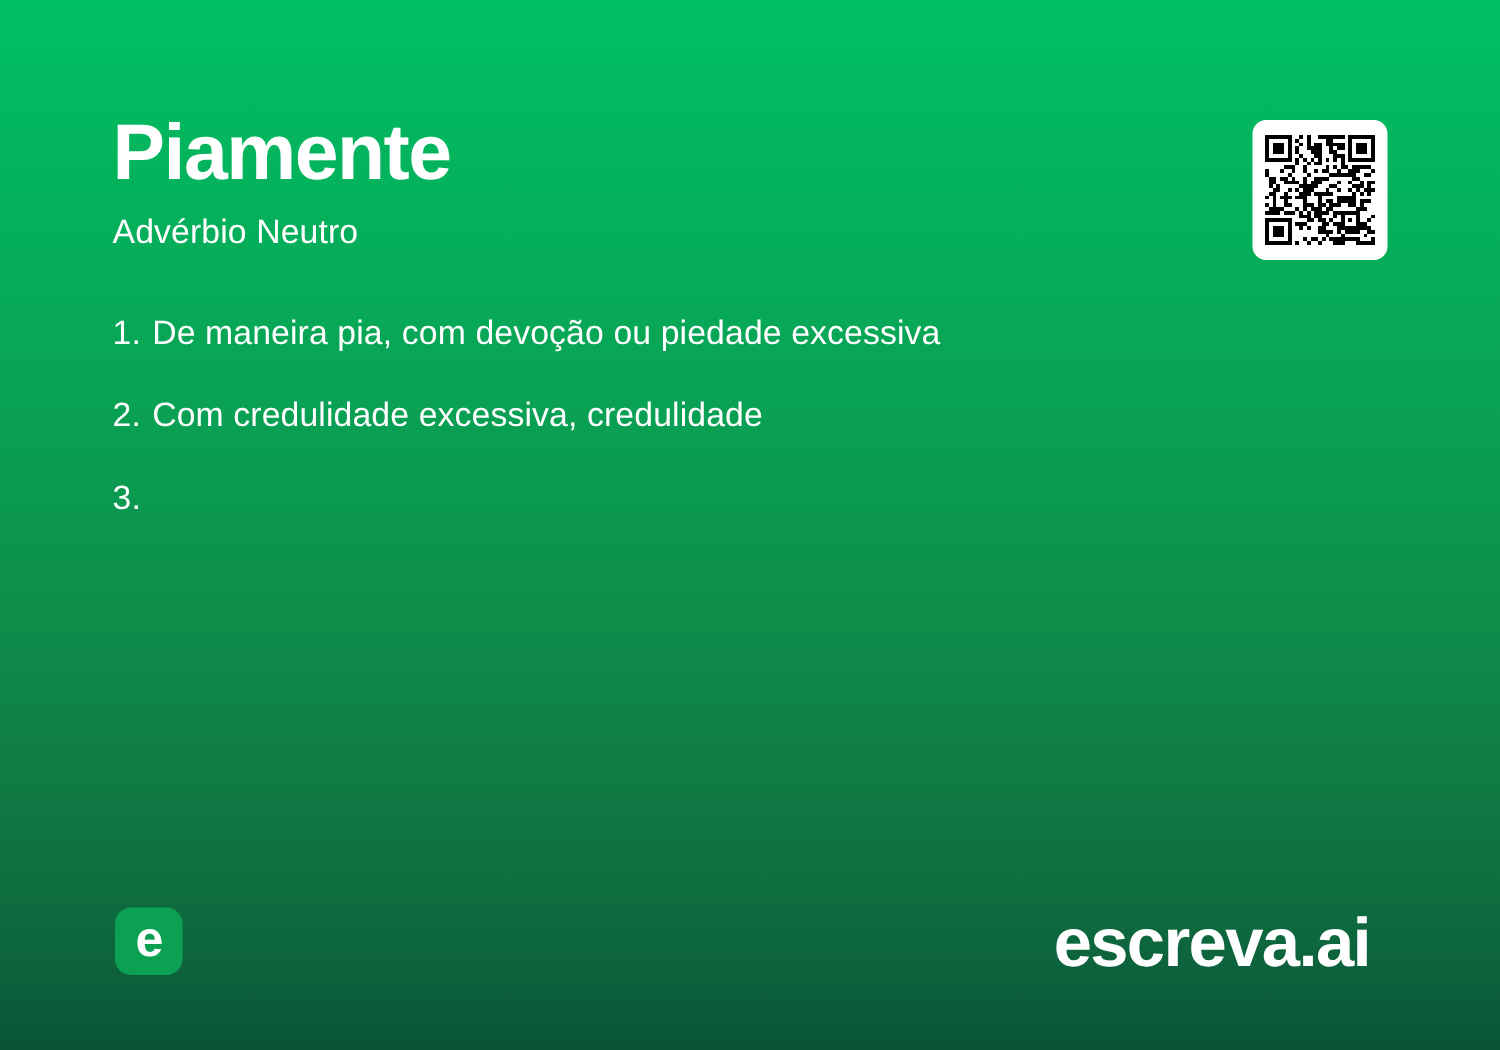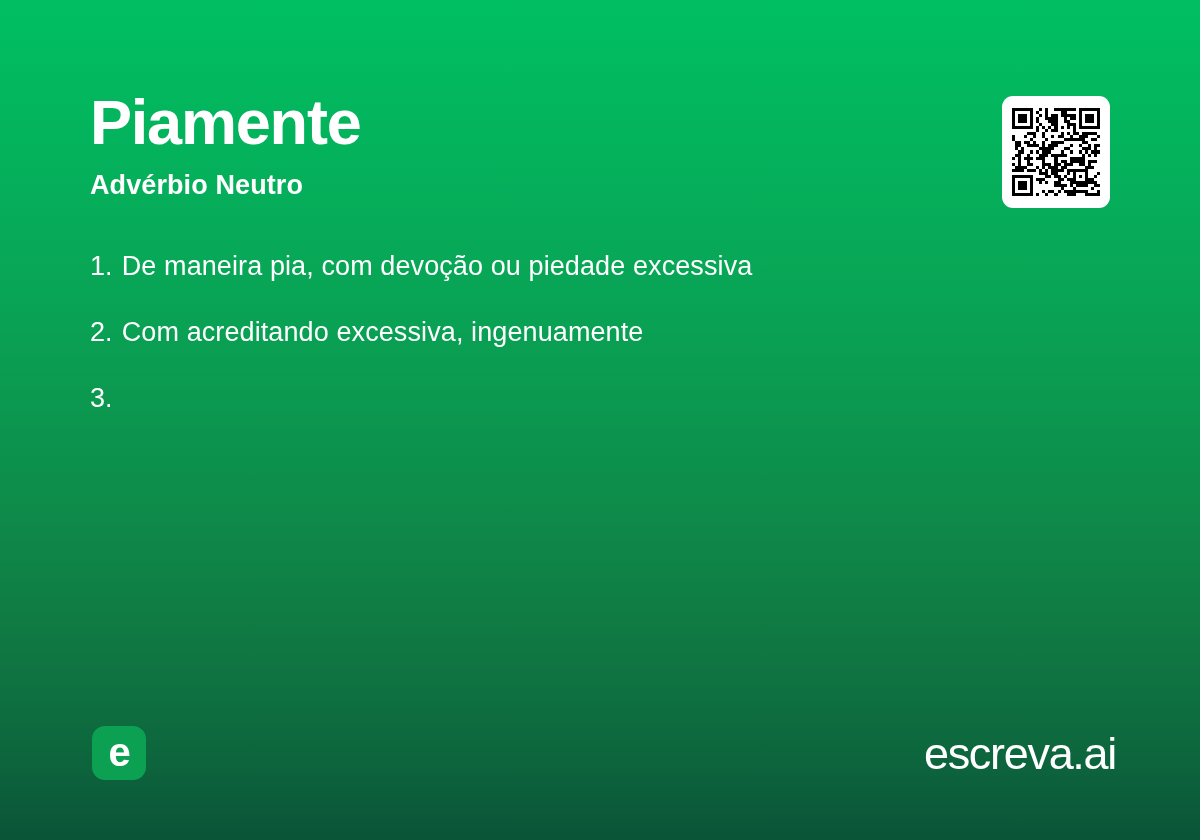--- a/index.html
+++ b/index.html
@@ -38,21 +38,21 @@
     color: #ffffff;
     white-space: nowrap;
   }
   #word-class {
     position: absolute;
     left: 90px;
     top: 168px;
     margin: 0;
     font-size: 27px;
     line-height: 34px;
-    font-weight: 700;
+    font-weight: 400;
     letter-spacing: 0.1px;
     color: #ffffff;
     white-space: nowrap;
   }
 
   
   #definitions {
     position: absolute;
     left: 90px;
     top: 248px;
@@ -112,46 +112,46 @@
   #brand-logo-letter {
     color: #ffffff;
     font-size: 40px;
     line-height: 40px;
     font-weight: 800;
     letter-spacing: -1px;
     margin-top: -3px;
   }
   #brand-wordmark {
     position: absolute;
-    right: 84px;
+    right: 104px;
     top: 728px;
-    font-size: 45px;
+    font-size: 55px;
     line-height: 52px;
-    font-weight: 400;
+    font-weight: 700;
     letter-spacing: -1.3px;
     color: #ffffff;
     white-space: nowrap;
   }
 </style>
 </head>
 <body>
 
 <div id="card">
 
   <h1 id="word-title">Piamente</h1>
   <p id="word-class">Advérbio Neutro</p>
 
   <ul id="definitions">
     <li class="definition-item">
       <span class="definition-index">1.</span>
       <span class="definition-text">De maneira pia, com devoção ou piedade excessiva</span>
     </li>
     <li class="definition-item">
       <span class="definition-index">2.</span>
-      <span class="definition-text">Com acreditando excessiva, ingenuamente</span>
+      <span class="definition-text">Com credulidade excessiva, credulidade</span>
     </li>
     <li class="definition-item">
       <span class="definition-index">3.</span>
     </li>
   </ul>
 
   <div id="qr-panel">
     <svg id="qr-svg" viewBox="0 0 29 29" xmlns="http://www.w3.org/2000/svg" aria-hidden="true">
         <path fill="#000000" d="M0 0h1v1h-1zM1 0h1v1h-1zM2 0h1v1h-1zM3 0h1v1h-1zM4 0h1v1h-1zM5 0h1v1h-1zM6 0h1v1h-1zM9 0h1v1h-1zM11 0h1v1h-1zM14 0h1v1h-1zM15 0h1v1h-1zM16 0h1v1h-1zM17 0h1v1h-1zM18 0h1v1h-1zM19 0h1v1h-1zM20 0h1v1h-1zM22 0h1v1h-1zM23 0h1v1h-1zM24 0h1v1h-1zM25 0h1v1h-1zM26 0h1v1h-1zM27 0h1v1h-1zM28 0h1v1h-1zM0 1h1v1h-1zM6 1h1v1h-1zM8 1h1v1h-1zM11 1h1v1h-1zM16 1h1v1h-1zM17 1h1v1h-1zM22 1h1v1h-1zM28 1h1v1h-1zM0 2h1v1h-1zM2 2h1v1h-1zM3 2h1v1h-1zM4 2h1v1h-1zM6 2h1v1h-1zM9 2h1v1h-1zM11 2h1v1h-1zM13 2h1v1h-1zM14 2h1v1h-1zM16 2h1v1h-1zM17 2h1v1h-1zM18 2h1v1h-1zM19 2h1v1h-1zM20 2h1v1h-1zM22 2h1v1h-1zM24 2h1v1h-1zM25 2h1v1h-1zM26 2h1v1h-1zM28 2h1v1h-1zM0 3h1v1h-1zM2 3h1v1h-1zM3 3h1v1h-1zM4 3h1v1h-1zM6 3h1v1h-1zM8 3h1v1h-1zM11 3h1v1h-1zM12 3h1v1h-1zM13 3h1v1h-1zM14 3h1v1h-1zM17 3h1v1h-1zM19 3h1v1h-1zM20 3h1v1h-1zM22 3h1v1h-1zM24 3h1v1h-1zM25 3h1v1h-1zM26 3h1v1h-1zM28 3h1v1h-1zM0 4h1v1h-1zM2 4h1v1h-1zM3 4h1v1h-1zM4 4h1v1h-1zM6 4h1v1h-1zM8 4h1v1h-1zM12 4h1v1h-1zM13 4h1v1h-1zM14 4h1v1h-1zM17 4h1v1h-1zM18 4h1v1h-1zM22 4h1v1h-1zM24 4h1v1h-1zM25 4h1v1h-1zM26 4h1v1h-1zM28 4h1v1h-1zM0 5h1v1h-1zM6 5h1v1h-1zM9 5h1v1h-1zM13 5h1v1h-1zM14 5h1v1h-1zM18 5h1v1h-1zM19 5h1v1h-1zM20 5h1v1h-1zM22 5h1v1h-1zM28 5h1v1h-1zM0 6h1v1h-1zM1 6h1v1h-1zM2 6h1v1h-1zM3 6h1v1h-1zM4 6h1v1h-1zM5 6h1v1h-1zM6 6h1v1h-1zM8 6h1v1h-1zM10 6h1v1h-1zM12 6h1v1h-1zM14 6h1v1h-1zM16 6h1v1h-1zM18 6h1v1h-1zM20 6h1v1h-1zM22 6h1v1h-1zM23 6h1v1h-1zM24 6h1v1h-1zM25 6h1v1h-1zM26 6h1v1h-1zM27 6h1v1h-1zM28 6h1v1h-1zM8 7h1v1h-1zM11 7h1v1h-1zM13 7h1v1h-1zM14 7h1v1h-1zM20 7h1v1h-1zM5 8h1v1h-1zM6 8h1v1h-1zM7 8h1v1h-1zM10 8h1v1h-1zM16 8h1v1h-1zM18 8h1v1h-1zM20 8h1v1h-1zM21 8h1v1h-1zM23 8h1v1h-1zM24 8h1v1h-1zM25 8h1v1h-1zM26 8h1v1h-1zM27 8h1v1h-1zM0 9h1v1h-1zM4 9h1v1h-1zM7 9h1v1h-1zM10 9h1v1h-1zM13 9h1v1h-1zM15 9h1v1h-1zM16 9h1v1h-1zM19 9h1v1h-1zM22 9h1v1h-1zM23 9h1v1h-1zM24 9h1v1h-1zM28 9h1v1h-1zM0 10h1v1h-1zM6 10h1v1h-1zM11 10h1v1h-1zM17 10h1v1h-1zM18 10h1v1h-1zM19 10h1v1h-1zM20 10h1v1h-1zM21 10h1v1h-1zM22 10h1v1h-1zM23 10h1v1h-1zM26 10h1v1h-1zM27 10h1v1h-1zM1 11h1v1h-1zM2 11h1v1h-1zM4 11h1v1h-1zM5 11h1v1h-1zM7 11h1v1h-1zM10 11h1v1h-1zM13 11h1v1h-1zM14 11h1v1h-1zM15 11h1v1h-1zM16 11h1v1h-1zM23 11h1v1h-1zM24 11h1v1h-1zM1 12h1v1h-1zM2 12h1v1h-1zM5 12h1v1h-1zM6 12h1v1h-1zM7 12h1v1h-1zM8 12h1v1h-1zM10 12h1v1h-1zM12 12h1v1h-1zM13 12h1v1h-1zM14 12h1v1h-1zM19 12h1v1h-1zM22 12h1v1h-1zM25 12h1v1h-1zM27 12h1v1h-1zM28 12h1v1h-1zM1 13h1v1h-1zM3 13h1v1h-1zM9 13h1v1h-1zM10 13h1v1h-1zM11 13h1v1h-1zM12 13h1v1h-1zM13 13h1v1h-1zM17 13h1v1h-1zM18 13h1v1h-1zM23 13h1v1h-1zM24 13h1v1h-1zM25 13h1v1h-1zM27 13h1v1h-1zM2 14h1v1h-1zM3 14h1v1h-1zM6 14h1v1h-1zM8 14h1v1h-1zM10 14h1v1h-1zM11 14h1v1h-1zM12 14h1v1h-1zM16 14h1v1h-1zM19 14h1v1h-1zM22 14h1v1h-1zM24 14h1v1h-1zM26 14h1v1h-1zM27 14h1v1h-1zM28 14h1v1h-1zM1 15h1v1h-1zM2 15h1v1h-1zM5 15h1v1h-1zM9 15h1v1h-1zM10 15h1v1h-1zM11 15h1v1h-1zM13 15h1v1h-1zM14 15h1v1h-1zM15 15h1v1h-1zM16 15h1v1h-1zM17 15h1v1h-1zM23 15h1v1h-1zM25 15h1v1h-1zM27 15h1v1h-1zM0 16h1v1h-1zM2 16h1v1h-1zM4 16h1v1h-1zM5 16h1v1h-1zM6 16h1v1h-1zM8 16h1v1h-1zM9 16h1v1h-1zM10 16h1v1h-1zM14 16h1v1h-1zM19 16h1v1h-1zM20 16h1v1h-1zM21 16h1v1h-1zM22 16h1v1h-1zM23 16h1v1h-1zM2 17h1v1h-1zM5 17h1v1h-1zM10 17h1v1h-1zM14 17h1v1h-1zM16 17h1v1h-1zM17 17h1v1h-1zM19 17h1v1h-1zM20 17h1v1h-1zM21 17h1v1h-1zM22 17h1v1h-1zM23 17h1v1h-1zM25 17h1v1h-1zM26 17h1v1h-1zM27 17h1v1h-1zM0 18h1v1h-1zM2 18h1v1h-1zM5 18h1v1h-1zM6 18h1v1h-1zM10 18h1v1h-1zM11 18h1v1h-1zM12 18h1v1h-1zM14 18h1v1h-1zM15 18h1v1h-1zM17 18h1v1h-1zM18 18h1v1h-1zM19 18h1v1h-1zM22 18h1v1h-1zM23 18h1v1h-1zM25 18h1v1h-1zM1 19h1v1h-1zM2 19h1v1h-1zM3 19h1v1h-1zM4 19h1v1h-1zM8 19h1v1h-1zM10 19h1v1h-1zM12 19h1v1h-1zM13 19h1v1h-1zM14 19h1v1h-1zM16 19h1v1h-1zM17 19h1v1h-1zM24 19h1v1h-1zM25 19h1v1h-1zM26 19h1v1h-1zM0 20h1v1h-1zM1 20h1v1h-1zM2 20h1v1h-1zM3 20h1v1h-1zM5 20h1v1h-1zM6 20h1v1h-1zM7 20h1v1h-1zM9 20h1v1h-1zM11 20h1v1h-1zM13 20h1v1h-1zM14 20h1v1h-1zM15 20h1v1h-1zM16 20h1v1h-1zM18 20h1v1h-1zM19 20h1v1h-1zM20 20h1v1h-1zM21 20h1v1h-1zM22 20h1v1h-1zM23 20h1v1h-1zM24 20h1v1h-1zM9 21h1v1h-1zM10 21h1v1h-1zM11 21h1v1h-1zM13 21h1v1h-1zM14 21h1v1h-1zM18 21h1v1h-1zM20 21h1v1h-1zM24 21h1v1h-1zM28 21h1v1h-1zM0 22h1v1h-1zM1 22h1v1h-1zM2 22h1v1h-1zM3 22h1v1h-1zM4 22h1v1h-1zM5 22h1v1h-1zM6 22h1v1h-1zM11 22h1v1h-1zM12 22h1v1h-1zM14 22h1v1h-1zM15 22h1v1h-1zM17 22h1v1h-1zM20 22h1v1h-1zM22 22h1v1h-1zM24 22h1v1h-1zM27 22h1v1h-1zM0 23h1v1h-1zM6 23h1v1h-1zM8 23h1v1h-1zM9 23h1v1h-1zM10 23h1v1h-1zM15 23h1v1h-1zM16 23h1v1h-1zM18 23h1v1h-1zM19 23h1v1h-1zM20 23h1v1h-1zM24 23h1v1h-1zM25 23h1v1h-1zM26 23h1v1h-1zM0 24h1v1h-1zM2 24h1v1h-1zM3 24h1v1h-1zM4 24h1v1h-1zM6 24h1v1h-1zM9 24h1v1h-1zM11 24h1v1h-1zM14 24h1v1h-1zM15 24h1v1h-1zM19 24h1v1h-1zM20 24h1v1h-1zM21 24h1v1h-1zM22 24h1v1h-1zM23 24h1v1h-1zM24 24h1v1h-1zM25 24h1v1h-1zM26 24h1v1h-1zM27 24h1v1h-1zM0 25h1v1h-1zM2 25h1v1h-1zM3 25h1v1h-1zM4 25h1v1h-1zM6 25h1v1h-1zM14 25h1v1h-1zM15 25h1v1h-1zM16 25h1v1h-1zM17 25h1v1h-1zM19 25h1v1h-1zM21 25h1v1h-1zM22 25h1v1h-1zM23 25h1v1h-1zM24 25h1v1h-1zM27 25h1v1h-1zM28 25h1v1h-1zM0 26h1v1h-1zM2 26h1v1h-1zM3 26h1v1h-1zM4 26h1v1h-1zM6 26h1v1h-1zM16 26h1v1h-1zM20 26h1v1h-1zM26 26h1v1h-1zM0 27h1v1h-1zM6 27h1v1h-1zM10 27h1v1h-1zM12 27h1v1h-1zM13 27h1v1h-1zM15 27h1v1h-1zM17 27h1v1h-1zM18 27h1v1h-1zM19 27h1v1h-1zM20 27h1v1h-1zM21 27h1v1h-1zM22 27h1v1h-1zM23 27h1v1h-1zM24 27h1v1h-1zM28 27h1v1h-1zM0 28h1v1h-1zM1 28h1v1h-1zM2 28h1v1h-1zM3 28h1v1h-1zM4 28h1v1h-1zM5 28h1v1h-1zM6 28h1v1h-1zM8 28h1v1h-1zM11 28h1v1h-1zM14 28h1v1h-1zM18 28h1v1h-1zM19 28h1v1h-1zM20 28h1v1h-1zM24 28h1v1h-1zM25 28h1v1h-1zM26 28h1v1h-1zM27 28h1v1h-1zM28 28h1v1h-1z"></path>
       </svg>

